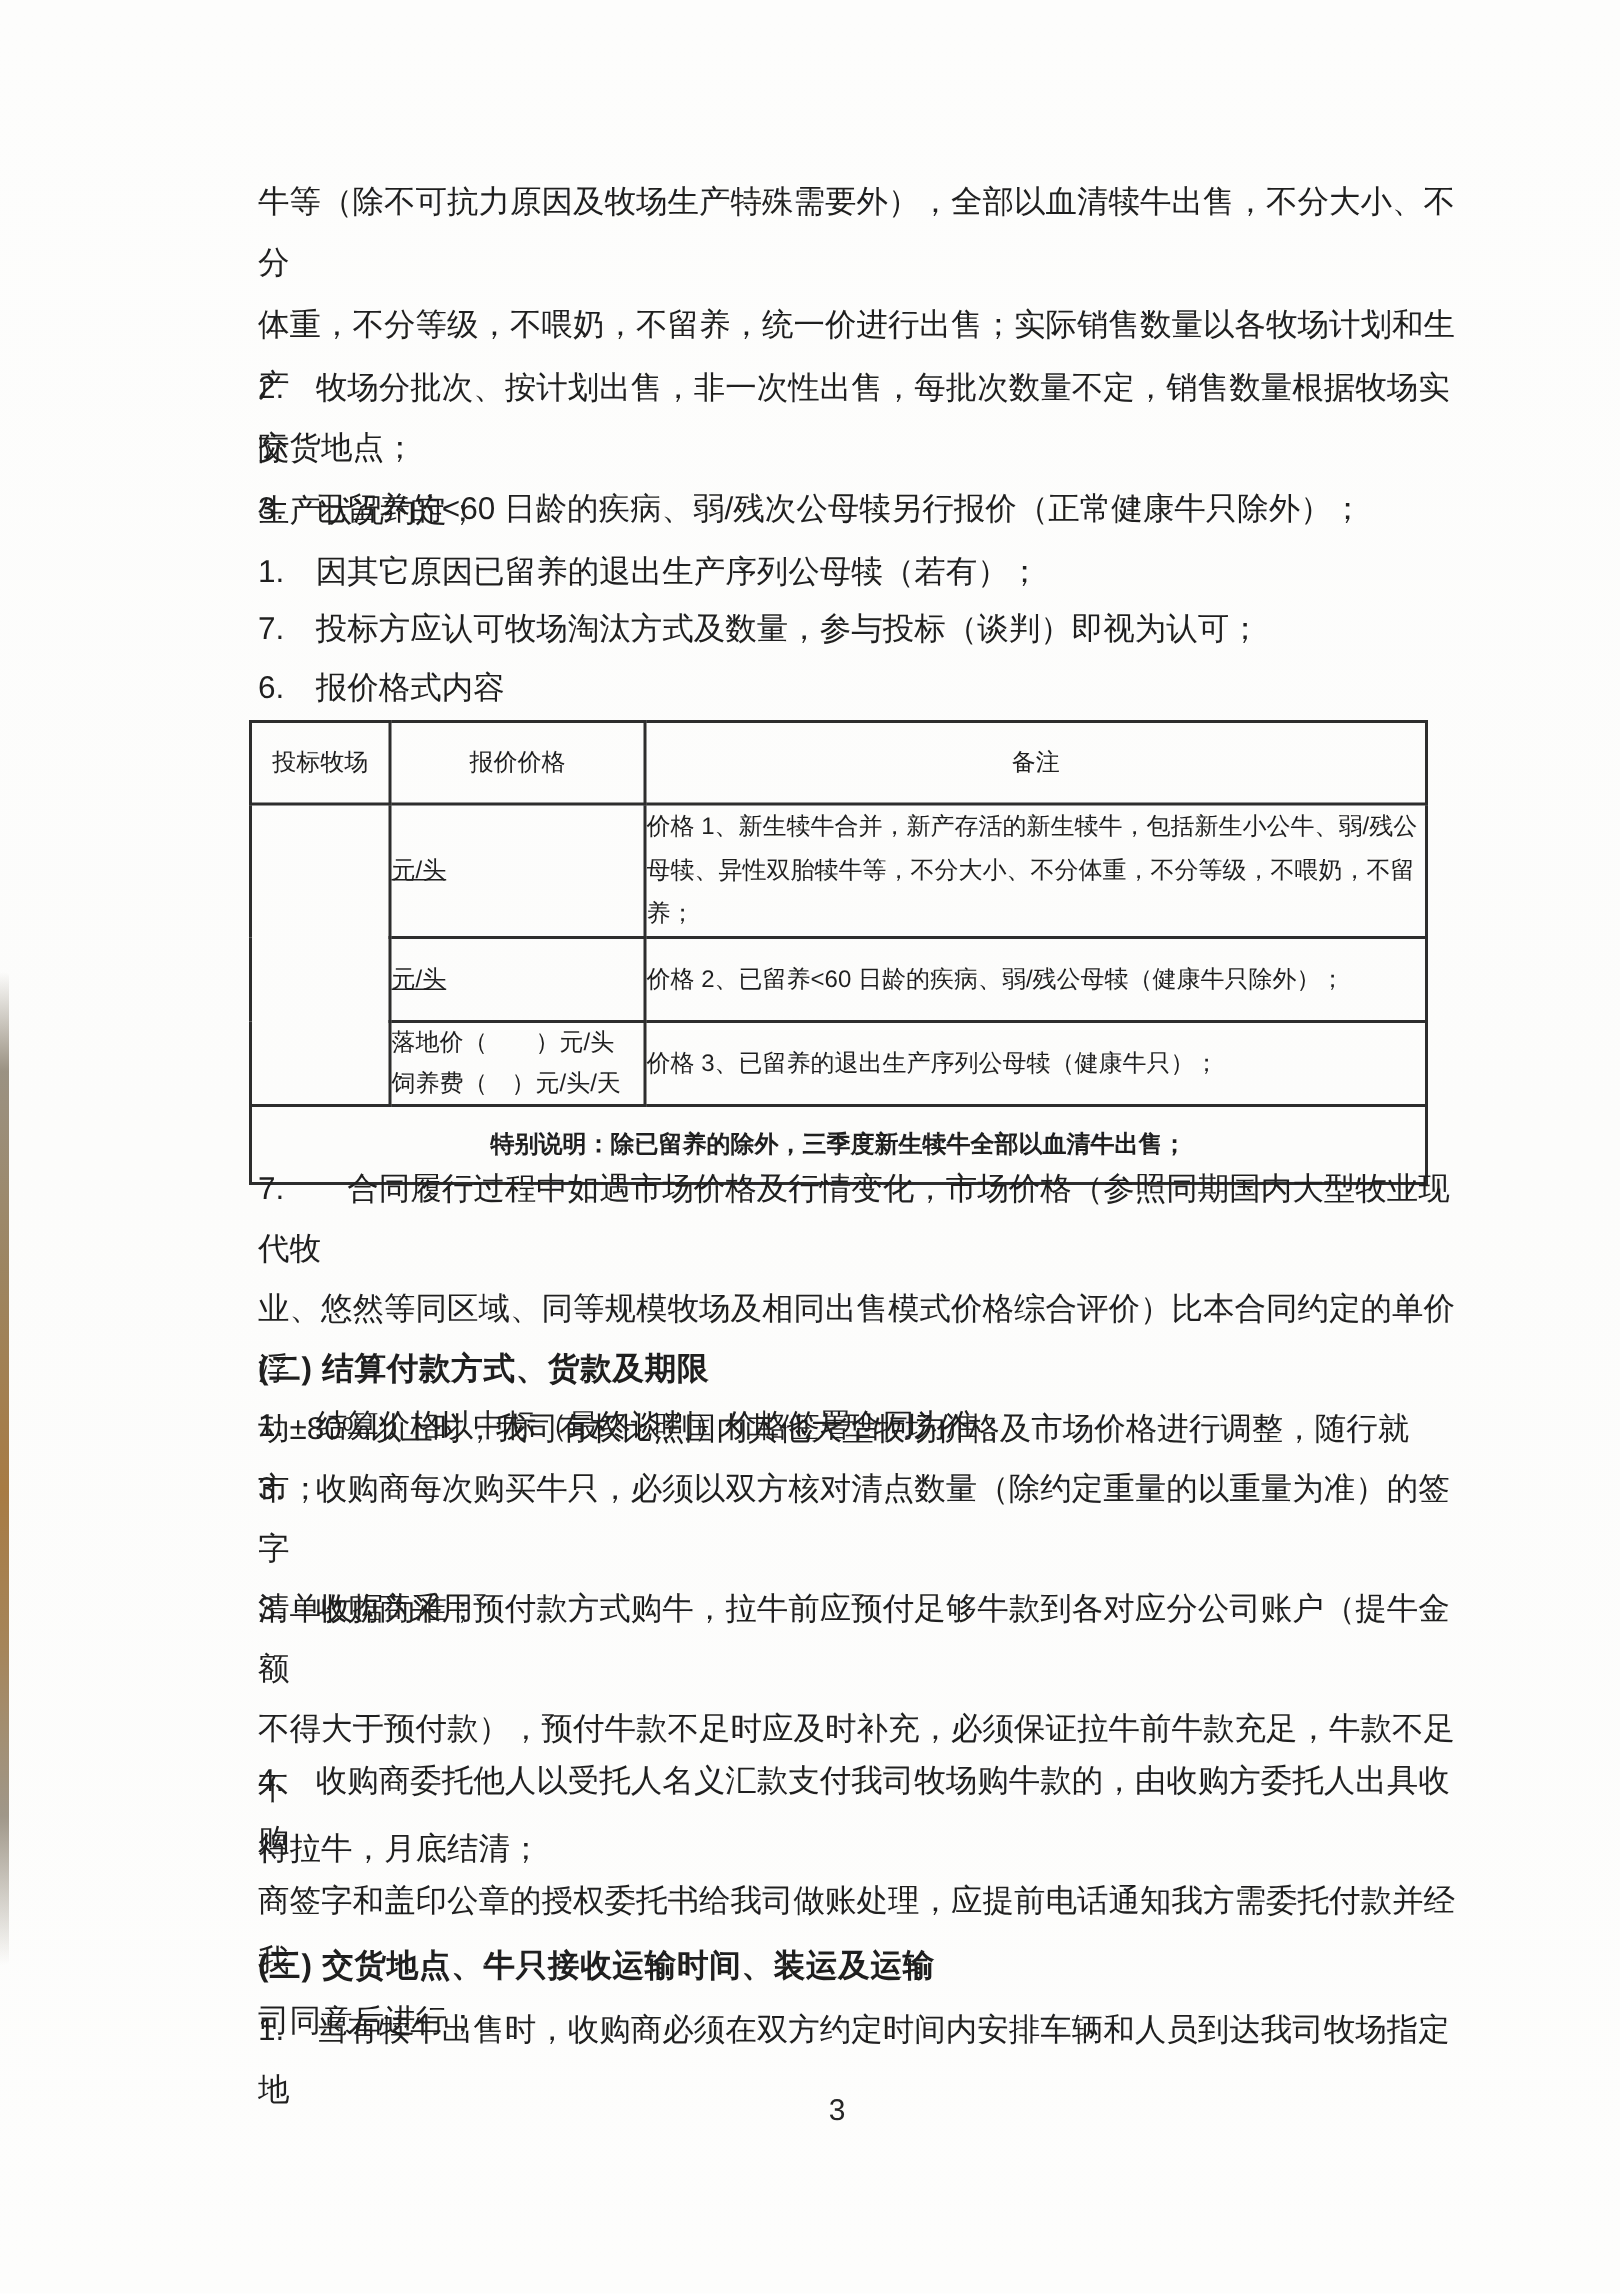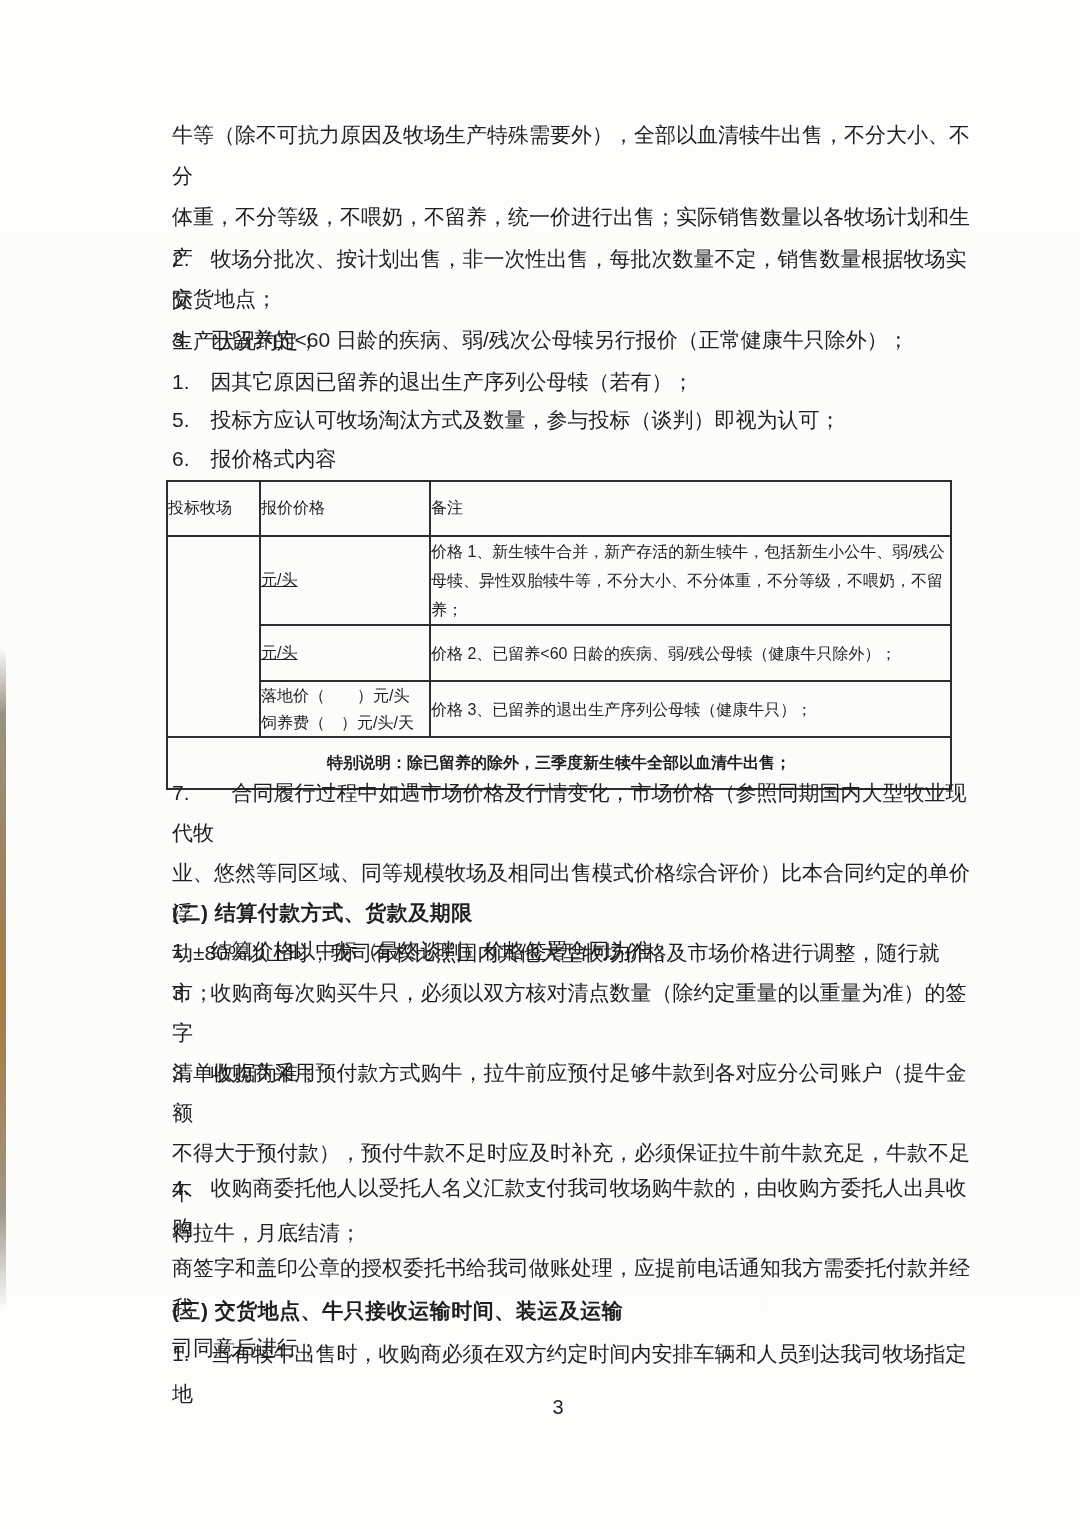--- a/index.html
+++ b/index.html
@@ -24,21 +24,21 @@
   table.quote{
     position:absolute;top:480px;left:166px;width:786px;
     border-collapse:collapse;table-layout:fixed;
   }
   table.quote td{
     border:2px solid #2d2d2d;
     font-size:16px;
     vertical-align:middle;
     padding:0;
   }
-  td.hcell{text-align:left;height:53px;}
+  td.hcell{text-align:center;height:53px;}
   tr.r1 td{height:54px;}
   tr.r2 td{height:54px;}
   tr.r3 td{height:52px;}
   tr.rs td{height:50px;text-align:center;}
   td.pricecell{text-align:left;padding-right:40px;text-decoration:underline;}
   td.price3cell{padding-left:9px;line-height:27px;}
   td.notecell{padding-left:13px;padding-right:6px;line-height:29px;margin-left:36px;}
   td.specialcell{font-weight:700;font-size:17px;padding-left:11px;}
   .page-num{
     position:absolute;top:1396px;left:162px;width:792px;
@@ -76,21 +76,21 @@
 
   <div class="blk lh41" style="top:319px">
     <div class="line">3.　已留养的&lt;60 日龄的疾病、弱/残次公母犊另行报价（正常健康牛只除外）；</div>
   </div>
 
   <div class="blk lh41" style="top:361px">
     <div class="line">1.　因其它原因已留养的退出生产序列公母犊（若有）；</div>
   </div>
 
   <div class="blk lh41" style="top:399px">
-    <div class="line">5.　投标方应认可牧场淘汰方式及数量，参与投标（谈判）即视为认可；</div>
+    <div class="line">7.　投标方应认可牧场淘汰方式及数量，参与投标（谈判）即视为认可；</div>
   </div>
 
   <div class="blk lh41" style="top:438px">
     <div class="line">6.　报价格式内容</div>
   </div>
 
   <table class="quote">
     <colgroup>
       <col style="width:93px">
       <col style="width:170px">

